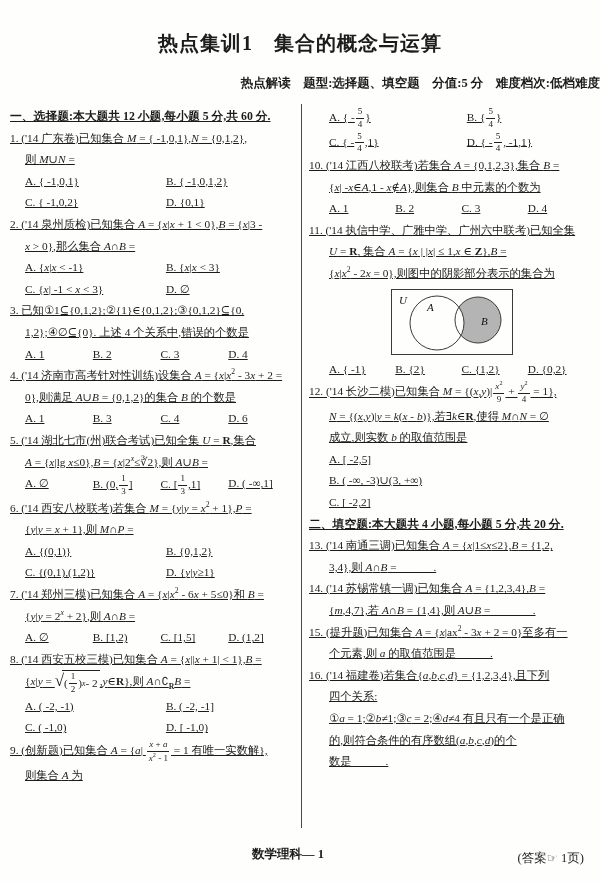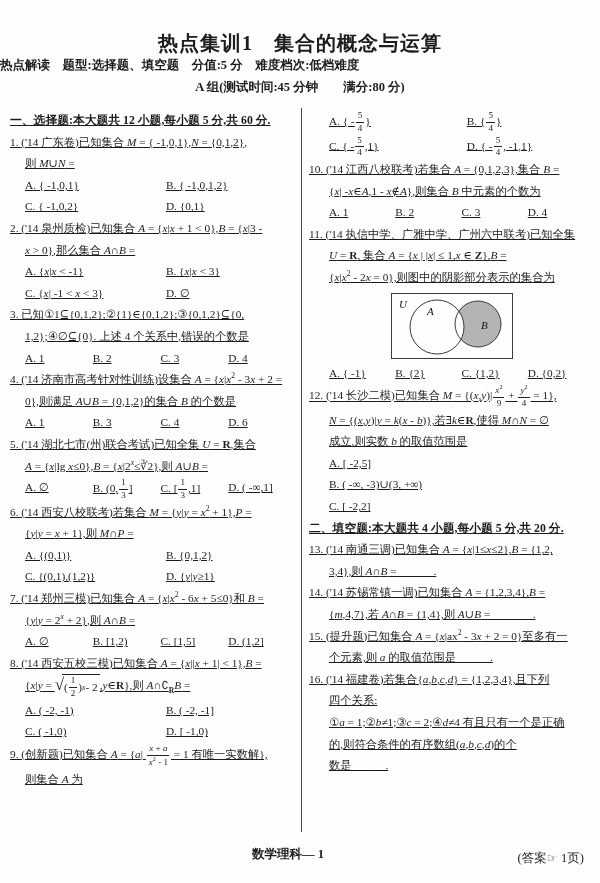--- a/index.html
+++ b/index.html
@@ -2,21 +2,21 @@
 <html><head>
 <meta charset="utf-8">
 <style>
   html,body{margin:0;padding:0;}
   body{
     width:600px;height:883px;background:#fefefc;color:#1c1c1c;
     font-family:"Liberation Serif","DejaVu Serif","DejaVu Sans",serif;
   }
   .page{position:relative;width:600px;height:883px;overflow:hidden;}
   .page-title{margin-top:30px;text-align:center;font-size:20px;font-weight:700;letter-spacing:1px;}
-  .info-line{text-align:left;font-weight:700;font-size:12.5px;}
+  .info-line{margin-top:18px;text-align:right;font-weight:700;font-size:12.5px;}
   .group-line{margin-top:5px;text-align:center;font-weight:700;font-size:12.5px;}
   .columns{display:flex;margin-top:12px;padding:0 6px 0 8px;min-height:724px;align-items:stretch;}
   .col{box-sizing:border-box;}
   .col-left{width:294px;border-right:1px solid #4a4a4a;padding:2px 5px 0 2px;}
   .col-right{flex:1;padding:2px 0 0 7px;}
   .line{font-size:11.3px;line-height:21.6px;min-height:21.6px;white-space:nowrap;overflow:hidden;text-decoration:underline;}
   .section{font-weight:700;font-size:11.8px;}
   .cont{padding-left:15px;}
   .col-right .cont{padding-left:20px;}
   .opts2,.opts4{display:flex;padding-left:15px;}
@@ -40,21 +40,20 @@
   .vlab{font-style:italic;font-size:11px;fill:#111;}
   .footer-center{position:absolute;left:252px;bottom:20px;font-size:12.5px;font-weight:600;}
   .footer-right{position:absolute;right:16px;bottom:16px;font-size:12.5px;margin-top:34px;}
 </style>
 </head>
 <body>
 
 <div class="page">
   <div class="page-title">热点集训1　集合的概念与运算</div>
   <div class="info-line">热点解读　题型:选择题、填空题　分值:5 分　难度档次:低档难度</div>
-  <div class="group-line">A 组(测试时间:45 分钟　　满分:80 分)</div>
   <div class="columns">
     <div class="col col-left" id="col-left">
         <div class="line section">一、选择题:本大题共 12 小题,每小题 5 分,共 60 分.</div>
         <div class="line item">1. ('14 广东卷)已知集合 <i>M</i> = { -1,0,1},<i>N</i> = {0,1,2},</div>
         <div class="line cont">则 <i>M</i>∪<i>N</i> =</div>
         <div class="line opts2">
           <span class="o">A. { -1,0,1}</span>
           <span class="o">B. { -1,0,1,2}</span>
         </div>
         <div class="line opts2">

